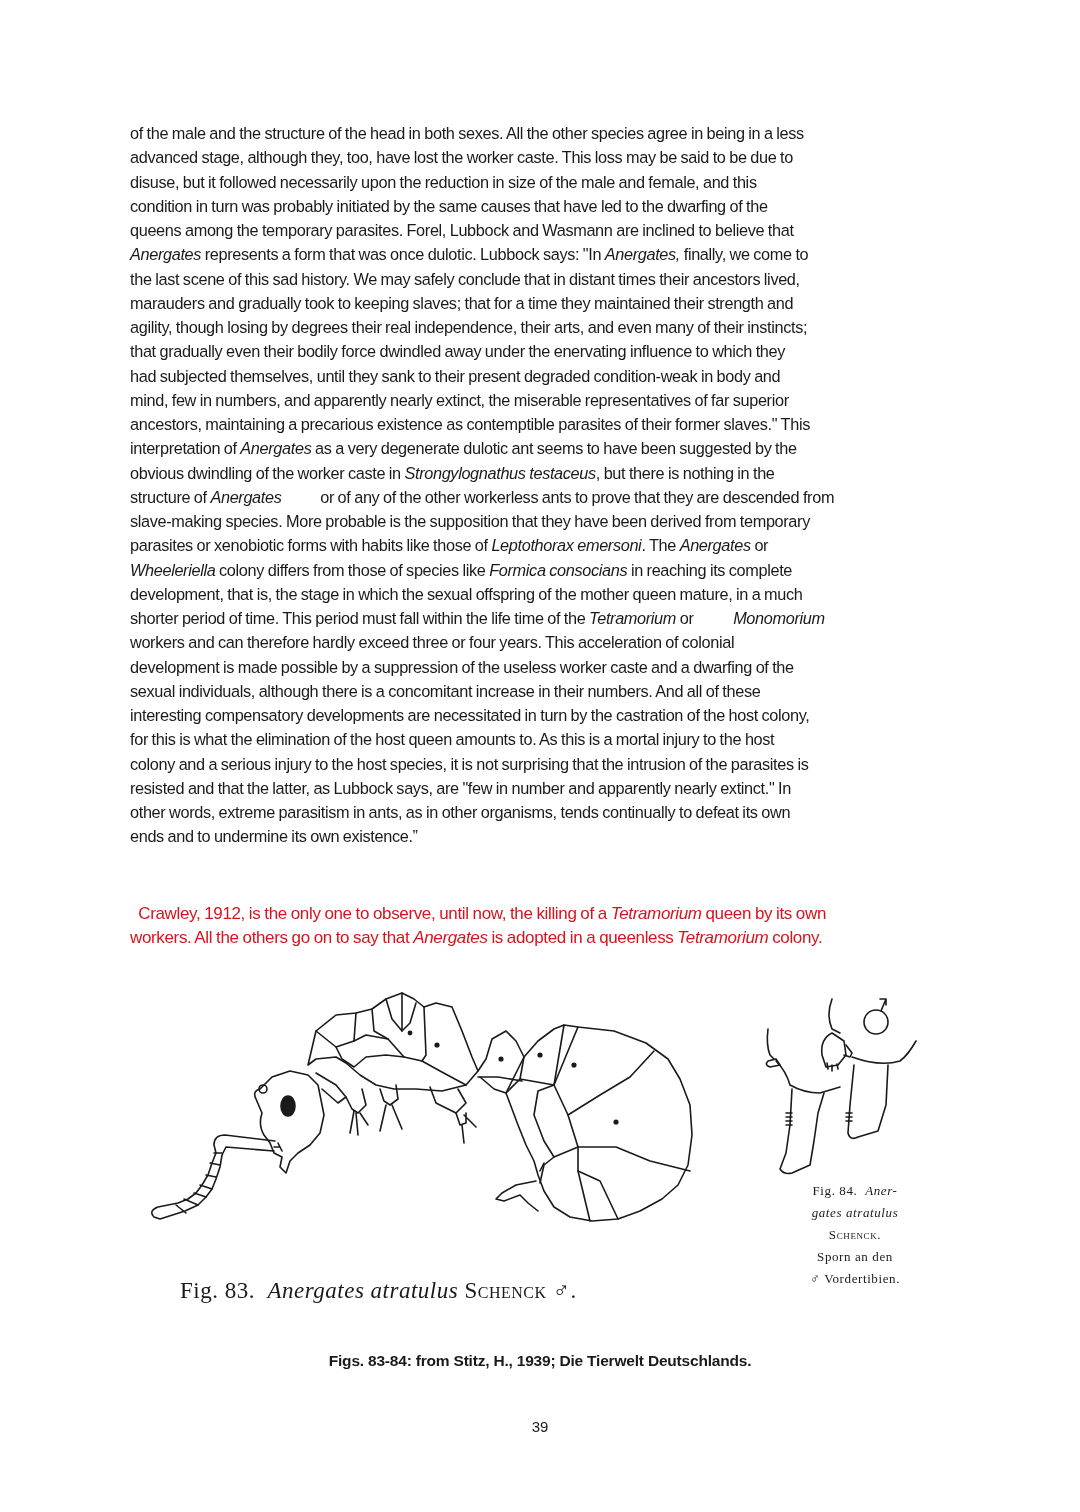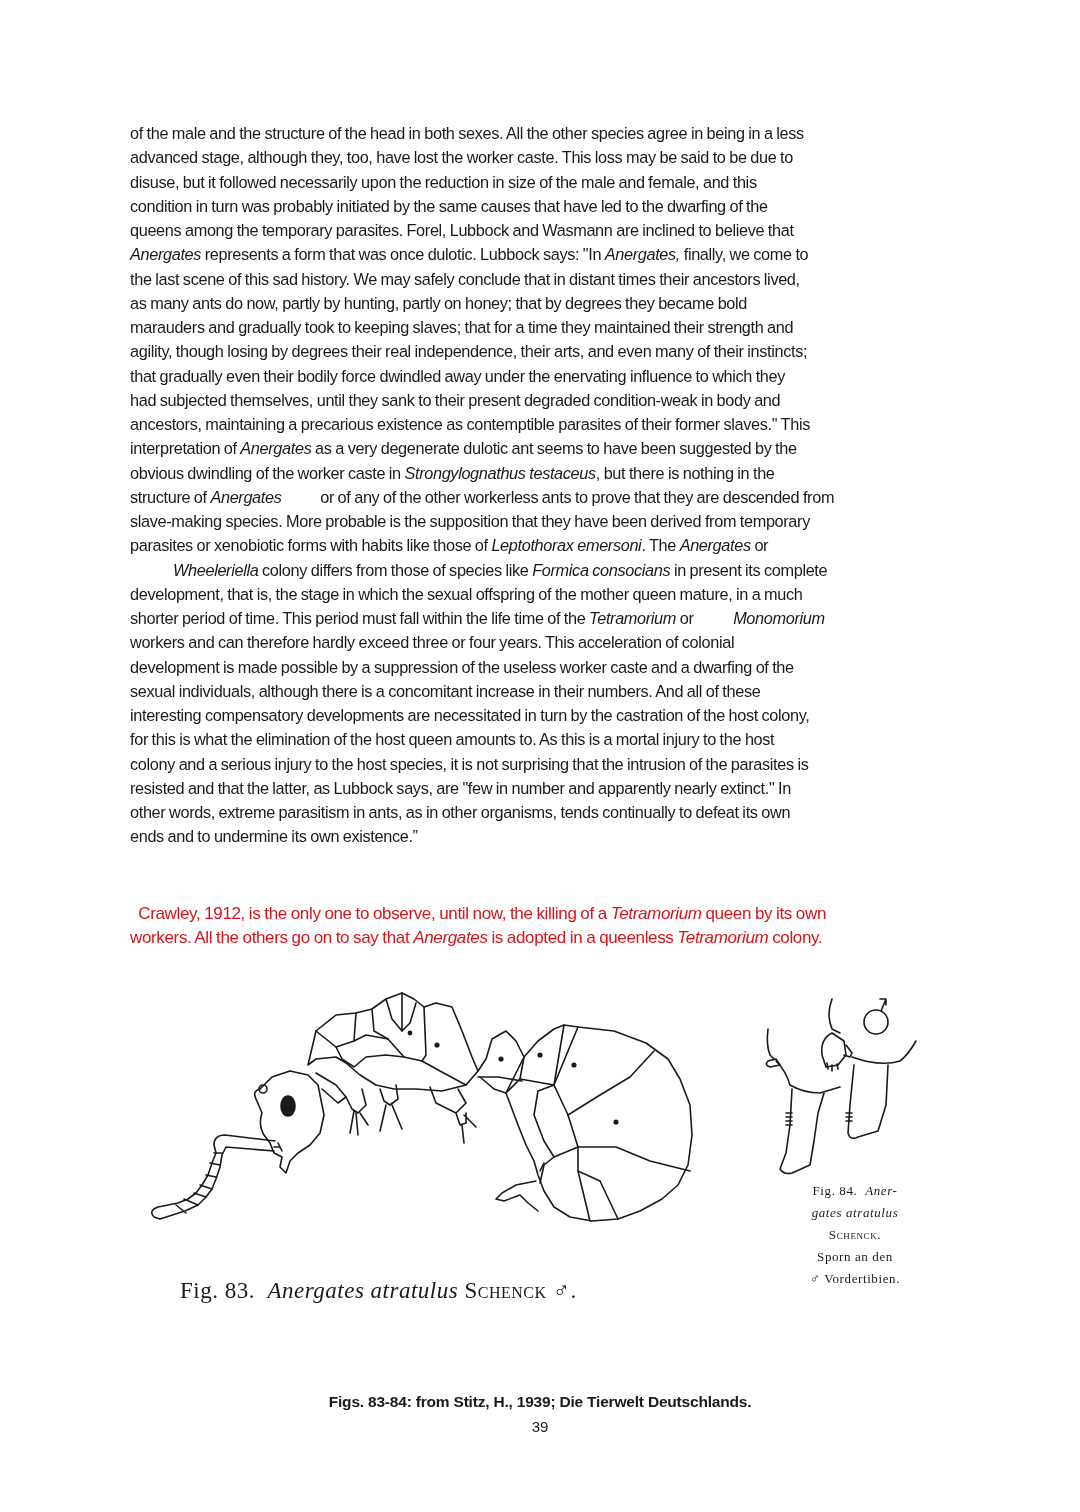--- a/index.html
+++ b/index.html
@@ -28,53 +28,52 @@
     position: absolute; left: 180px; top: 1278px; font-size: 23px; white-space: nowrap; letter-spacing: 0.5px;
   }
   .cap84 {
     position: absolute; left: 750px; top: 1180px; width: 210px; font-size: 13px; line-height: 22px; text-align: center; letter-spacing: 0.6px;
   }
   .sc { font-variant: small-caps; font-family: Liberation Serif, serif; }
   .source {
     position: absolute; left: 0; width: 1080px; top: 1352px; text-align: center;
     font-family: "Liberation Sans", sans-serif; font-weight: bold; font-size: 15.5px; color: #1a1a1a;
     letter-spacing: -0.2px;
-    margin-top: 41px;
   }
   .pagenum {
     position: absolute; left: 0; width: 1080px; top: 1418px; text-align: center;
     font-family: "Liberation Sans", sans-serif; font-size: 15px; color: #1a1a1a;
   }
   svg { display: block; }
 </style>
 </head>
 <body>
 
 <div class="page">
 
   <div class="body-text" id="body-lines">
       <div class="line">of the male and the structure of the head in both sexes. All the other species agree in being in a less</div>
       <div class="line">advanced stage, although they, too, have lost the worker caste. This loss may be said to be due to</div>
       <div class="line">disuse, but it followed necessarily upon the reduction in size of the male and female, and this</div>
       <div class="line">condition in turn was probably initiated by the same causes that have led to the dwarfing of the</div>
       <div class="line">queens among the temporary parasites. Forel, Lubbock and Wasmann are inclined to believe that</div>
       <div class="line"><i style="white-space: pre;">Anergates</i><span style="white-space: pre;"> represents a form that was once dulotic. Lubbock says: "In </span><i style="white-space: pre;">Anergates,</i><span style="white-space: pre;"> finally, we come to</span></div>
       <div class="line">the last scene of this sad history. We may safely conclude that in distant times their ancestors lived,</div>
-      <div class="line">as many ants do now, partly by hunting, partly on honey; that by degrees they became bold</div>
       <div class="line">marauders and gradually took to keeping slaves; that for a time they maintained their strength and</div>
       <div class="line">agility, though losing by degrees their real independence, their arts, and even many of their instincts;</div>
       <div class="line">that gradually even their bodily force dwindled away under the enervating influence to which they</div>
       <div class="line">had subjected themselves, until they sank to their present degraded condition-weak in body and</div>
+      <div class="line">mind, few in numbers, and apparently nearly extinct, the miserable representatives of far superior</div>
       <div class="line">ancestors, maintaining a precarious existence as contemptible parasites of their former slaves." This</div>
       <div class="line"><span style="white-space: pre;">interpretation of </span><i style="white-space: pre;">Anergates</i><span style="white-space: pre;"> as a very degenerate dulotic ant seems to have been suggested by the</span></div>
       <div class="line"><span style="white-space: pre;">obvious dwindling of the worker caste in </span><i style="white-space: pre;">Strongylognathus testaceus</i><span style="white-space: pre;">, but there is nothing in the</span></div>
       <div class="line"><span style="white-space: pre;">structure of </span><i style="white-space: pre;">Anergates</i><span style="white-space: pre; margin-left: 35px;"> or of any of the other workerless ants to prove that they are descended from</span></div>
       <div class="line">slave-making species. More probable is the supposition that they have been derived from temporary</div>
       <div class="line"><span style="white-space: pre;">parasites or xenobiotic forms with habits like those of </span><i style="white-space: pre;">Leptothorax emersoni</i><span style="white-space: pre;">. The </span><i style="white-space: pre;">Anergates</i><span style="white-space: pre;"> or</span></div>
-      <div class="line"><i style="white-space: pre; margin-left: 43px;">Wheeleriella</i><span style="white-space: pre;"> colony differs from those of species like </span><i style="white-space: pre;">Formica consocians</i><span style="white-space: pre;"> in present its complete</span></div>
+      <div class="line"><i style="white-space: pre;">Wheeleriella</i><span style="white-space: pre;"> colony differs from those of species like </span><i style="white-space: pre;">Formica consocians</i><span style="white-space: pre;"> in reaching its complete</span></div>
       <div class="line">development, that is, the stage in which the sexual offspring of the mother queen mature, in a much</div>
       <div class="line"><span style="white-space: pre;">shorter period of time. This period must fall within the life time of the </span><i style="white-space: pre;">Tetramorium</i><span style="white-space: pre;"> or </span><i style="white-space: pre; margin-left: 36px;">Monomorium</i></div>
       <div class="line">workers and can therefore hardly exceed three or four years. This acceleration of colonial</div>
       <div class="line">development is made possible by a suppression of the useless worker caste and a dwarfing of the</div>
       <div class="line">sexual individuals, although there is a concomitant increase in their numbers. And all of these</div>
       <div class="line">interesting compensatory developments are necessitated in turn by the castration of the host colony,</div>
       <div class="line">for this is what the elimination of the host queen amounts to. As this is a mortal injury to the host</div>
       <div class="line">colony and a serious injury to the host species, it is not surprising that the intrusion of the parasites is</div>
       <div class="line">resisted and that the latter, as Lubbock says, are "few in number and apparently nearly extinct." In</div>
       <div class="line">other words, extreme parasitism in ants, as in other organisms, tends continually to defeat its own</div>

